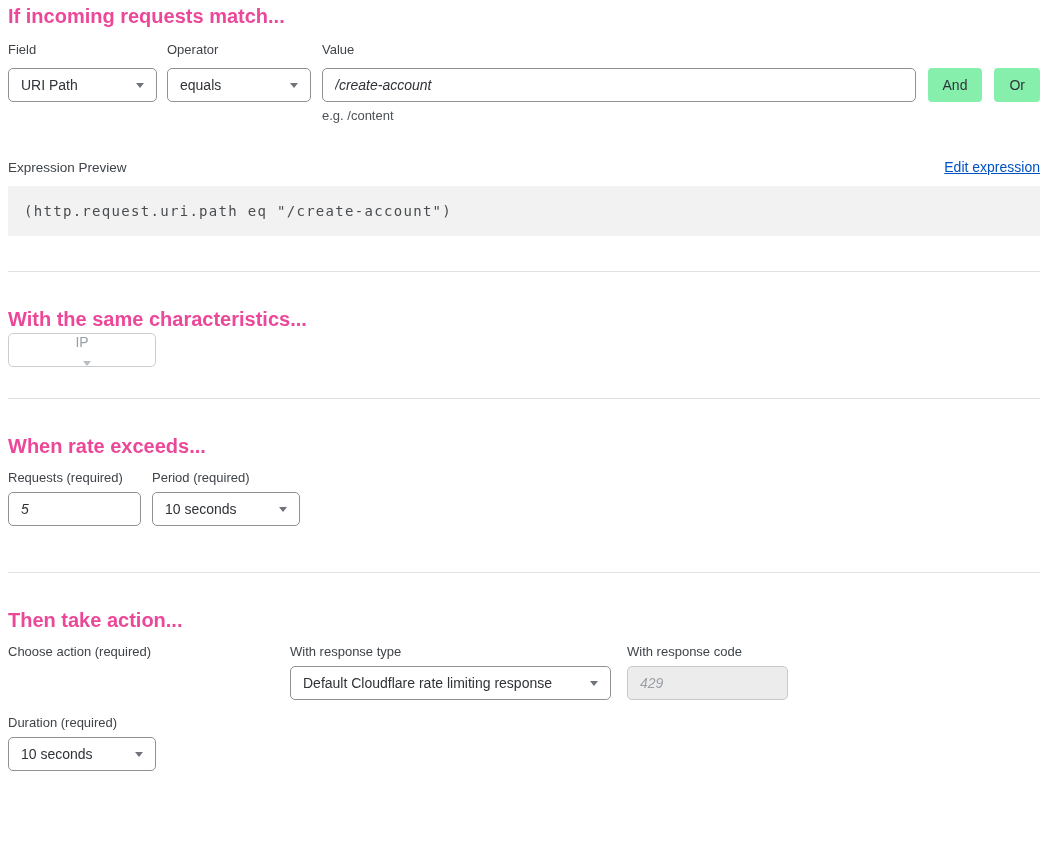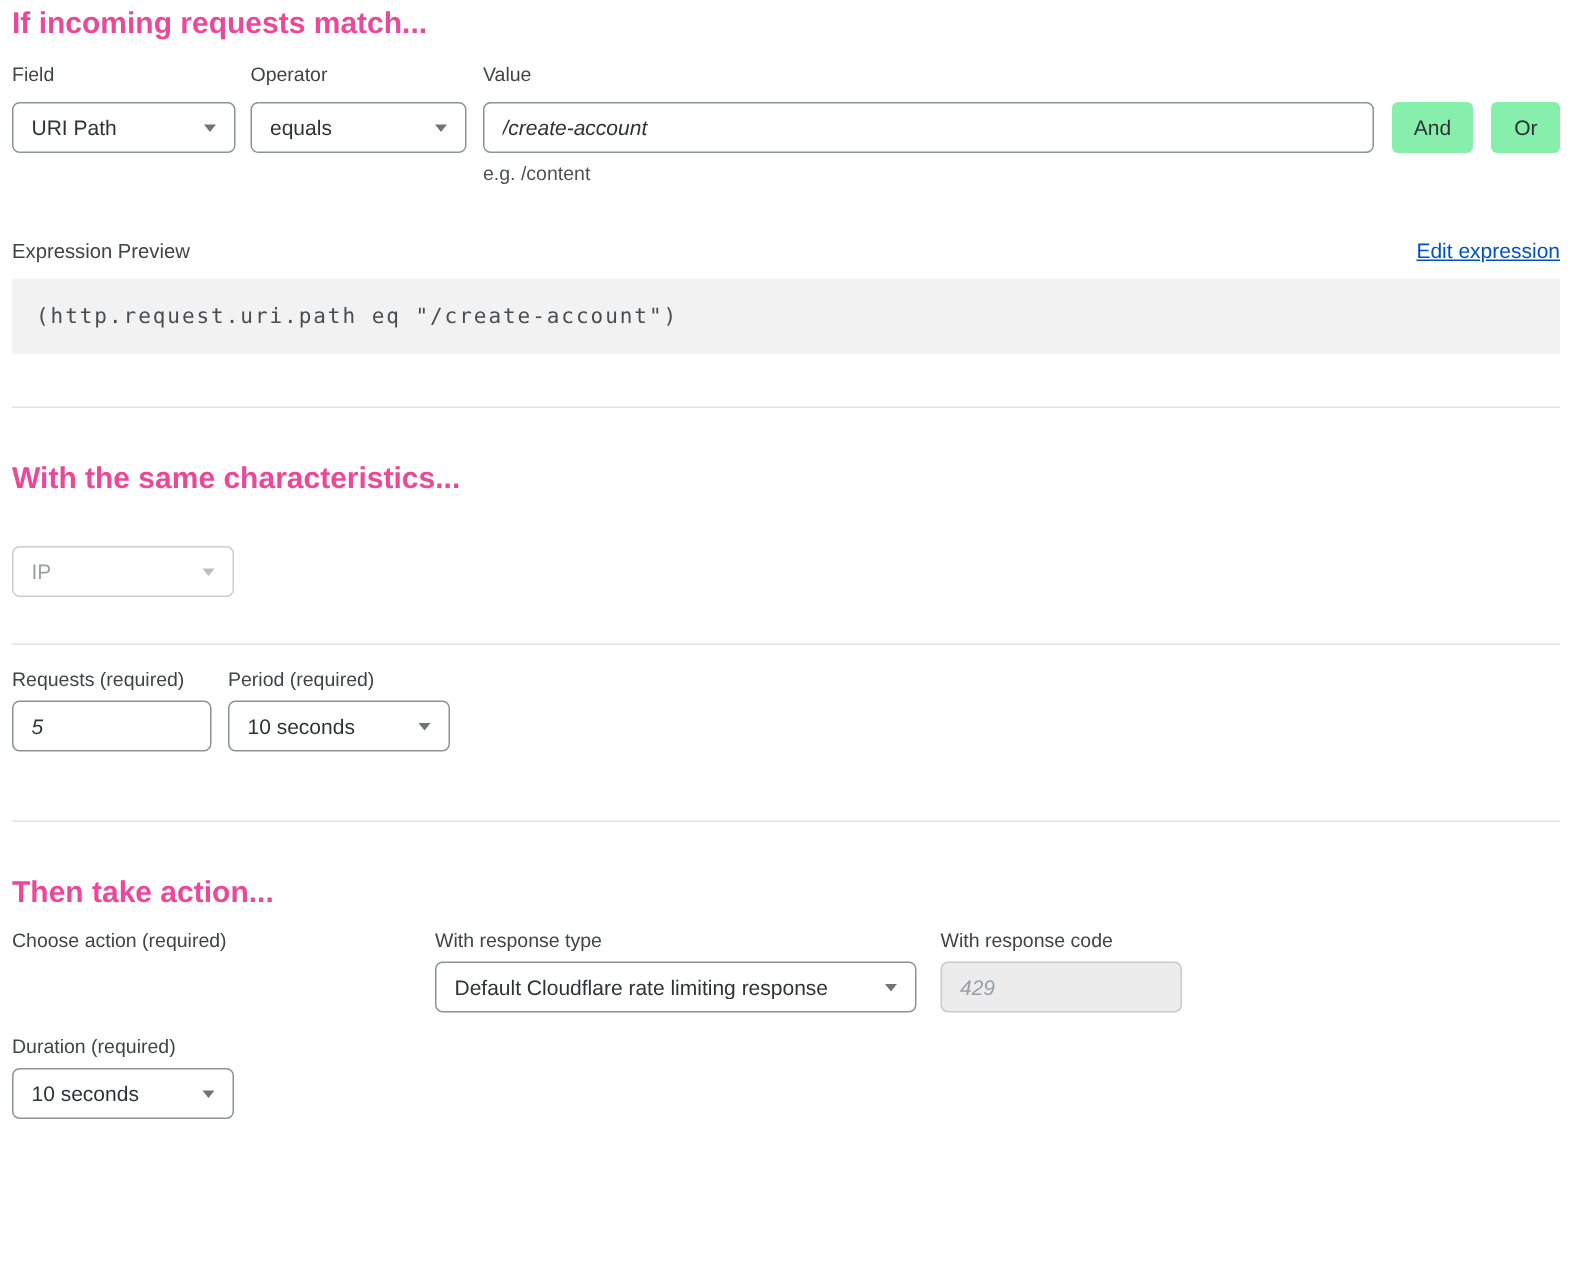--- a/index.html
+++ b/index.html
@@ -108,21 +108,21 @@
     letter-spacing: 1.3px;
     color: #4a4d50;
   }
 
   .divider { border: none; border-top: 1px solid #e2e2e2; }
   .div1 { margin-top: 35px; }
   .div2 { margin-top: 31px; }
   .div3 { margin-top: 46px; }
 
   .title-after-div { margin-top: 38px; }
-  .controls-after-title { margin-top: 36px; }
+  .controls-after-title { margin-top: 5px; flex-direction: column; }
   .labels-after-title { margin-top: 16px; }
 
   
   .w-ip { width: 148px; }
   .grp-requests { width: 133px; margin-right: 11px; flex: none; }
   .grp-period { width: 148px; flex: none; }
   .grp-action { width: 266px; margin-right: 16px; flex: none; }
   .grp-rtype { width: 321px; margin-right: 16px; flex: none; }
   .grp-rcode { width: 161px; flex: none; }
   .w-duration { width: 148px; }
@@ -184,20 +184,21 @@
     <h2 class="sec-title title-after-div">With the same characteristics...</h2>
     <div class="select disabled w-ip controls-after-title">
       <span class="val">IP</span>
       <span class="caret"></span>
     </div>
   </section>
 
   <hr class="divider div2">
 
   <section>
+    <h2 class="sec-title title-after-div">When rate exceeds...</h2>
     <div class="row labels-after-title">
       <div class="grp-requests">
         <span class="field-label" style="margin-bottom:7px">Requests (required)</span>
         <input class="text-input" type="text" value="5" style="">
       </div>
       <div class="grp-period">
         <span class="field-label" style="margin-bottom:7px">Period (required)</span>
         <div class="select">
           <span class="val">10 seconds</span>
           <span class="caret"></span>

